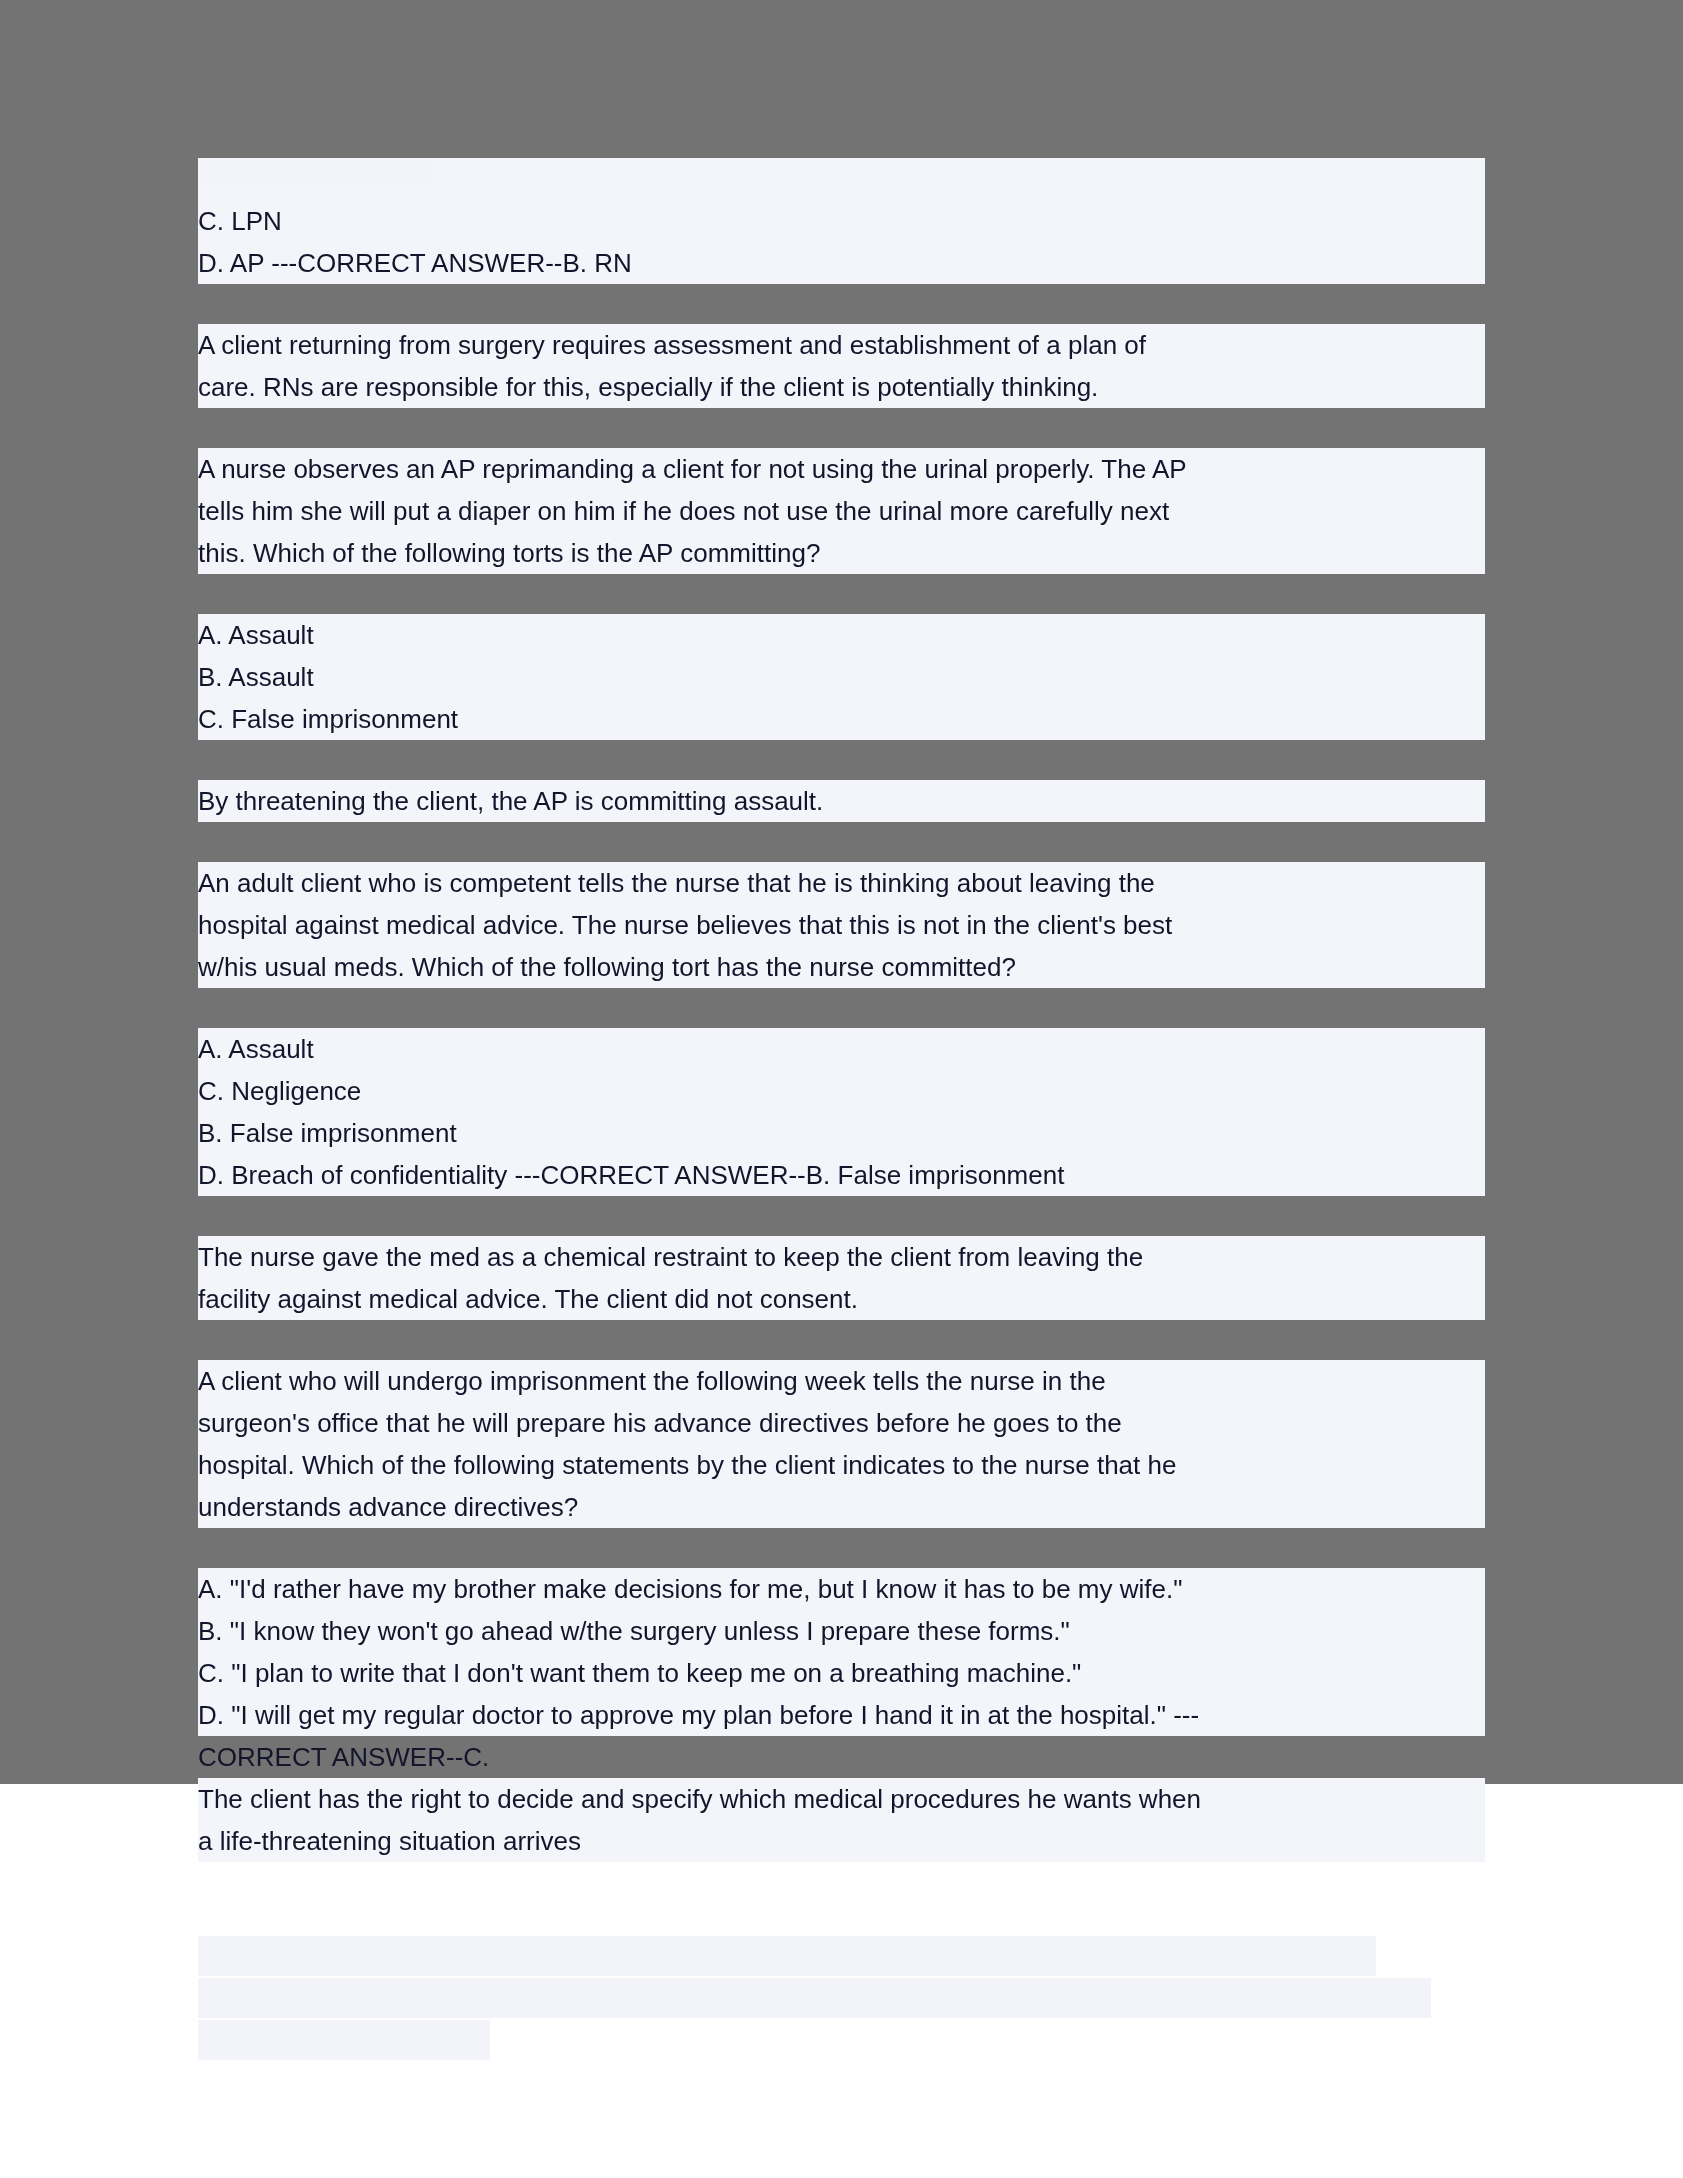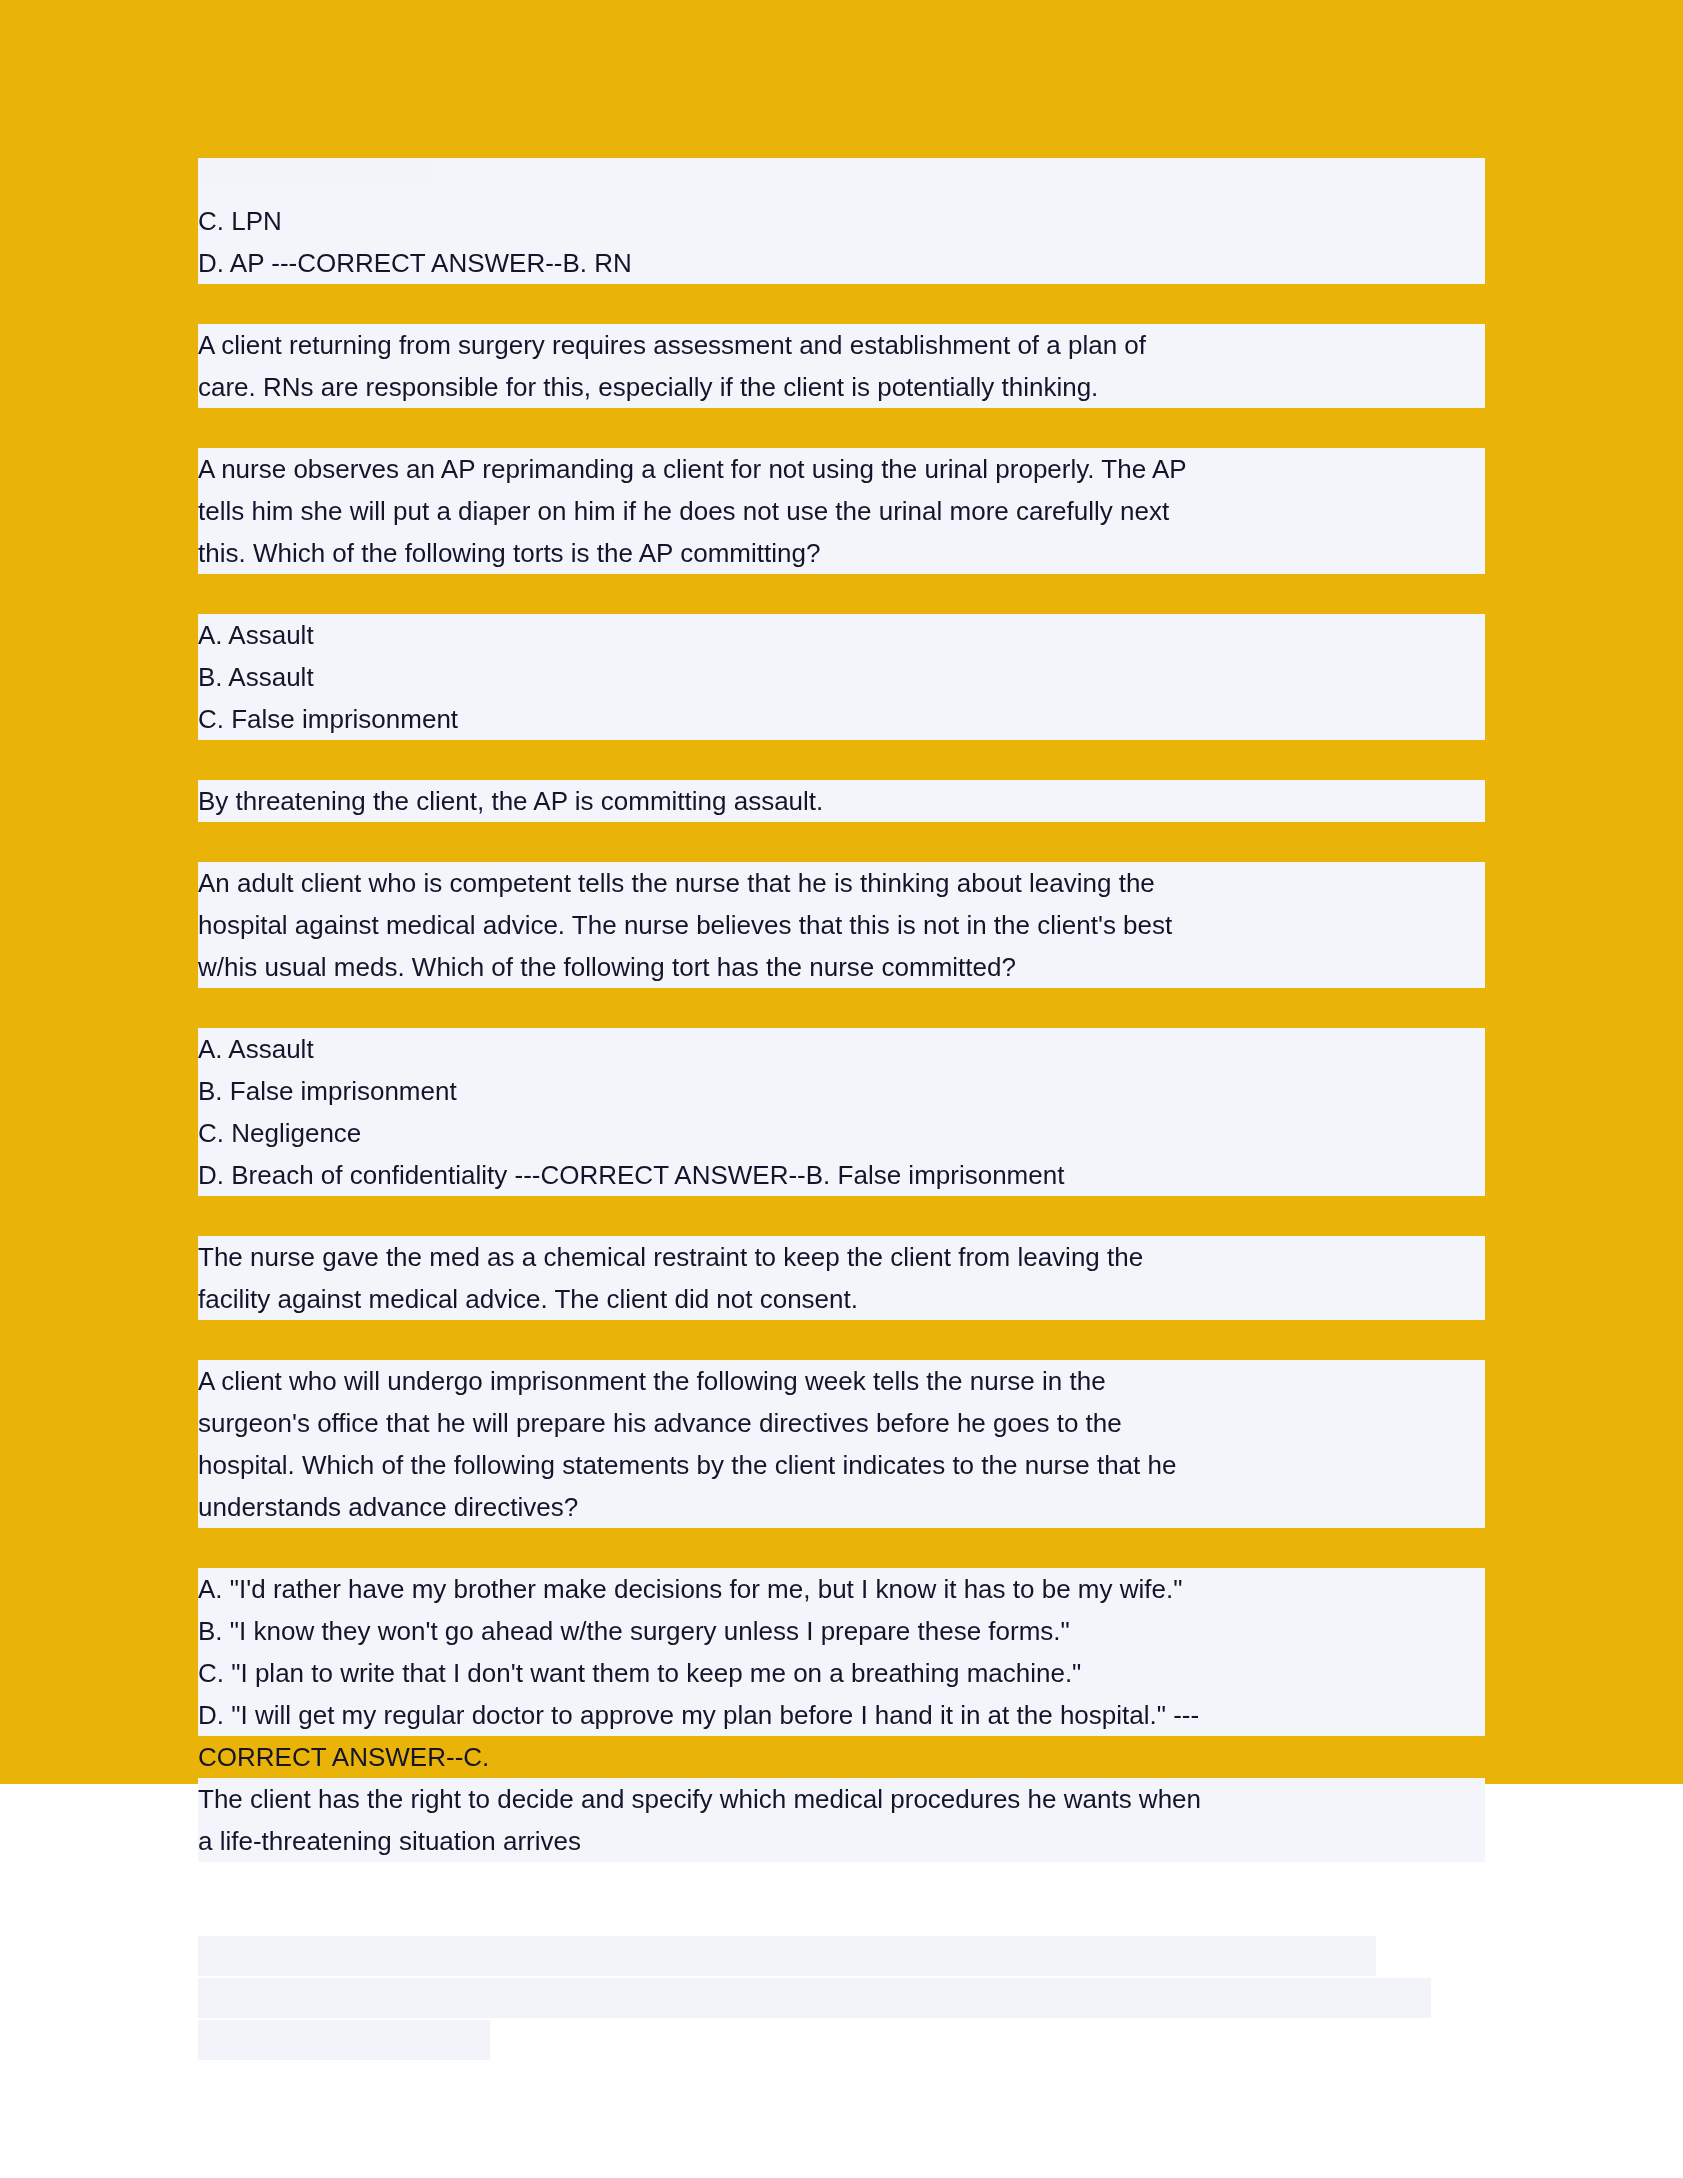--- a/index.html
+++ b/index.html
@@ -10,21 +10,21 @@
   body {
     width: 1683px;
     height: 2178px;
     font-family: "Liberation Sans", sans-serif;
     color: #1a1a2e;
   }
   .page {
     position: relative;
     width: 1683px;
     height: 1784px;
-    background: #eab308;
+    background: #737373;
     box-sizing: border-box;
     padding: 158px 198px 0 198px;
   }
   .doc-body {
     font-size: 26px;
     line-height: 42px;
     color: #14142b;
     max-width: 1287px;
   }
   .block {
@@ -108,22 +108,22 @@
     </div>
 
     <div class="block">
       <span class="line hl">An adult client who is competent tells the nurse that he is thinking about leaving the</span>
       <span class="line hl">hospital against medical advice. The nurse believes that this is not in the client's best</span>
       <span class="line hl">w/his usual meds. Which of the following tort has the nurse committed?</span>
     </div>
 
     <div class="block">
       <span class="line hl">A. Assault</span>
+      <span class="line hl">C. Negligence</span>
       <span class="line hl">B. False imprisonment</span>
-      <span class="line hl">C. Negligence</span>
       <span class="line hl">D. Breach of confidentiality ---CORRECT ANSWER--B. False imprisonment</span>
     </div>
 
     <div class="block">
       <span class="line hl">The nurse gave the med as a chemical restraint to keep the client from leaving the</span>
       <span class="line hl">facility against medical advice. The client did not consent.</span>
     </div>
 
     <div class="block">
       <span class="line hl">A client who will undergo imprisonment the following week tells the nurse in the</span>

